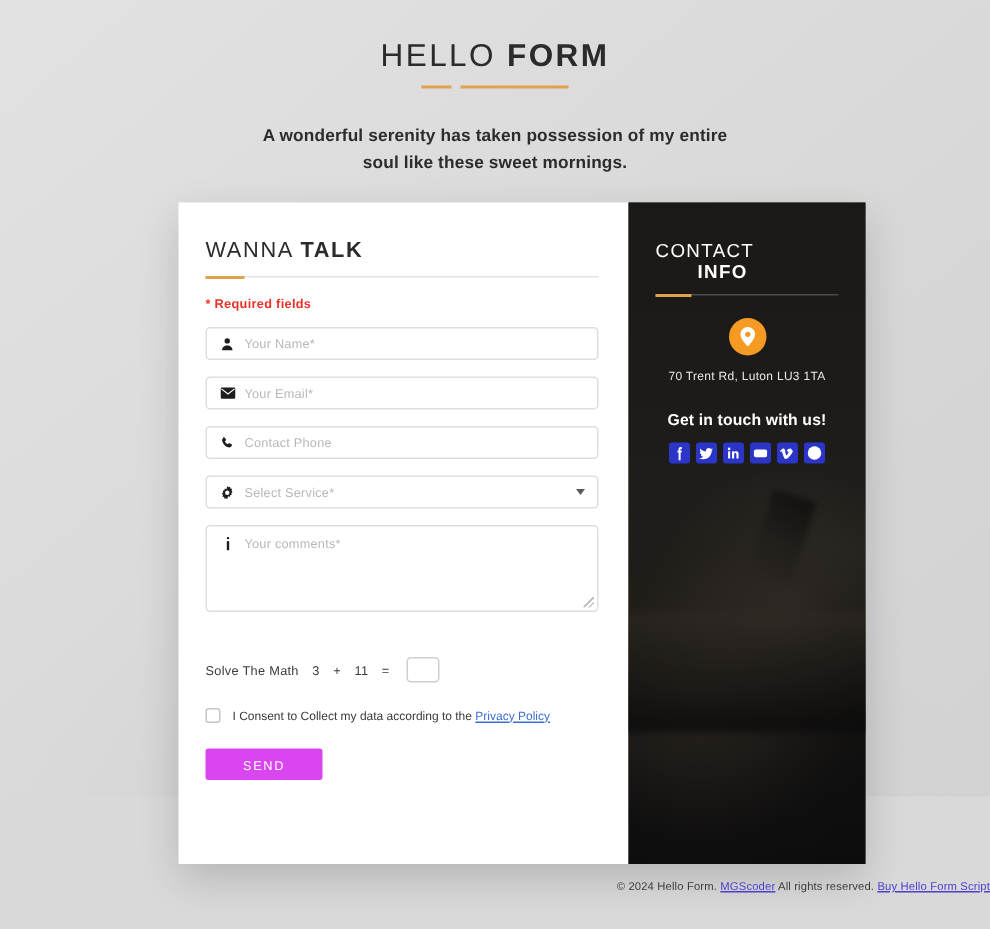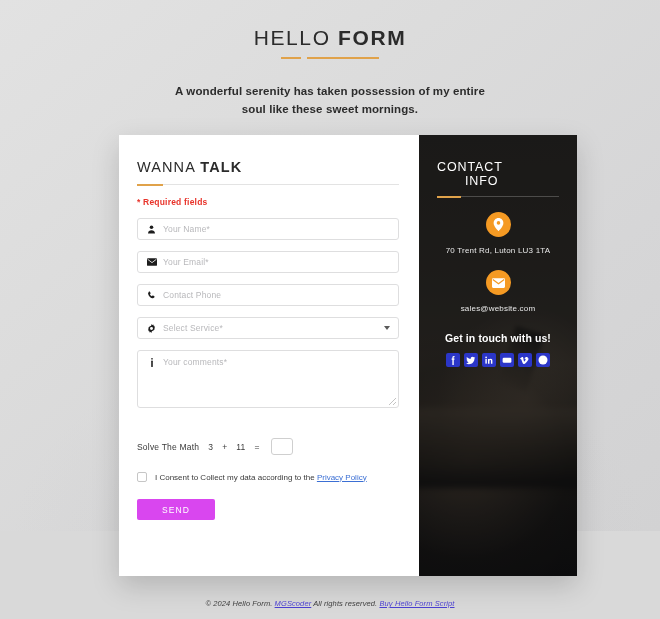--- a/index.html
+++ b/index.html
@@ -148,21 +148,21 @@
     background: linear-gradient(180deg, rgba(90,78,64,0.45) 0%, rgba(20,18,15,0.65) 70%, rgba(5,5,7,0.9) 100%);
     filter: blur(3px);
   }
   .contact-scrim { position: absolute; inset: 0; background: rgba(18,18,18,0.55); }
   .contact-inner { position: relative; padding: 25px 10px 0; text-align: center; }
 
   .contact-title {
     font-size: 12.5px; letter-spacing: .9px; color: #ffffff; font-weight: 400;
     text-align: left; padding-left: 8px;
   }
-  .contact-title b { font-weight: 400; margin-left: 28px; }
+  .contact-title b { font-weight: 700; margin-left: 28px; }
   .contact-rule {
     margin: 8px 8px 0; height: 1px; background: rgba(255,255,255,0.22); position: relative;
   }
   .contact-rule::before {
     content: ""; position: absolute; left: 0; top: 0;
     width: 24px; height: 1.5px; background: #e0a24a;
   }
 
   .info-block { margin-top: 15px; }
   .info-block:first-of-type { margin-top: 19px; }
@@ -185,22 +185,22 @@
   }
   .social-icon {
     width: 14px; height: 14px; border-radius: 2px;
     display: flex; align-items: center; justify-content: center;
     color: #ffffff;
   }
   .social-icon svg { display: block; }
 
   
   .footer {
-    position: absolute; left: 0; right: 0; top: 599px;
-    text-align: center; font-size: 7.5px; color: #3d3d3d; letter-spacing: .1px; font-style: italic;
+    position: absolute; left: 0; right: 0; top: 586px;
+    text-align: right; font-size: 7.5px; color: #3d3d3d; letter-spacing: .1px;
   }
   .footer a { color: #4a3fd0; text-decoration: underline; }
 </style>
 </head>
 <body>
 
 <div id="page">
 
   <div class="header">
     <div class="logo"><span>HELLO </span><b>FORM</b></div>
@@ -303,29 +303,20 @@
         <div class="info-block">
           <div class="circle-icon">
             <svg width="11" height="13" viewBox="0 0 12 16" fill="currentColor">
                 <path d="M6 0C2.7 0 0 2.7 0 6c0 4.4 6 10 6 10s6-5.6 6-10c0-3.3-2.7-6-6-6z"></path>
                 <circle cx="6" cy="6" r="2.2" fill="#f59a23"></circle>
               </svg>
           </div>
           <div class="info-text">70 Trent Rd, Luton LU3 1TA</div>
         </div>
 
-        <div class="info-block">
-          <div class="circle-icon">
-            <svg width="13" height="10" viewBox="0 0 16 12" fill="currentColor">
-                <rect x="0" y="0" width="16" height="12" rx="1.4"></rect>
-                <path d="M1 1.6 8 7l7-5.4" stroke="#f59a23" stroke-width="1.5" fill="none"></path>
-              </svg>
-          </div>
-          <div class="info-text">sales@website.com</div>
-        </div>
 
 
         <div class="social-title">Get in touch with us!</div>
 
         <div class="social-row">
           <span class="social-icon" style="background:#2b36c8">
             <svg width="10" height="10" viewBox="0 0 16 16" fill="currentColor">
                 <path d="M10.4 5.4H9V4.2c0-.5.3-.6.5-.6h1V1.7H9.2c-1.8 0-2.2 1.3-2.2 2.2v1.5H5.8v2h1.2V16h2.2V7.4h1.1z"></path>
               </svg>
           </span>

